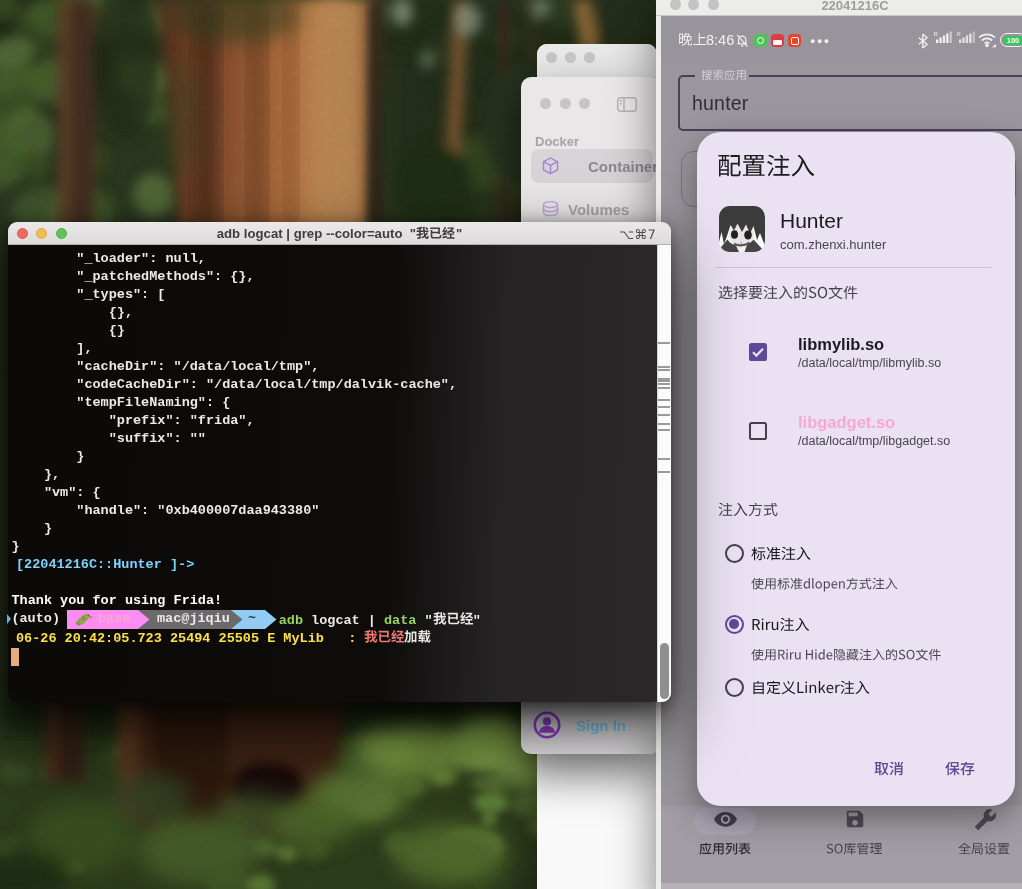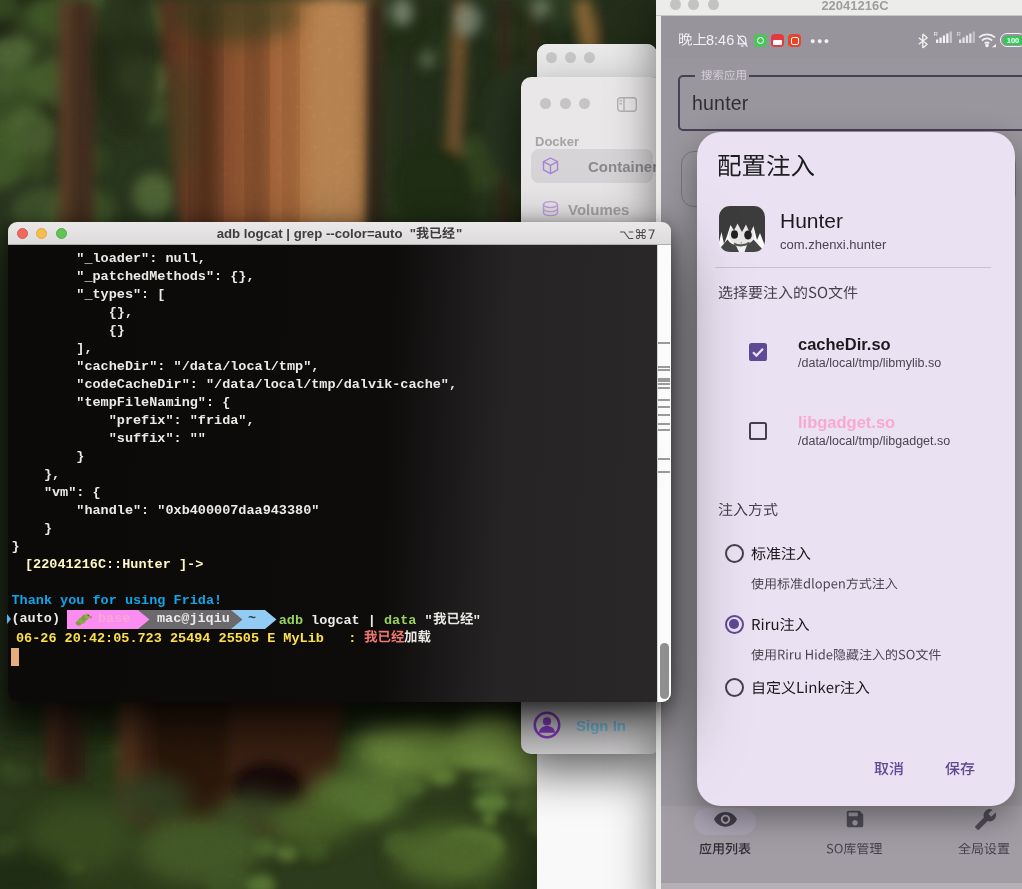--- a/index.html
+++ b/index.html
@@ -349,21 +349,21 @@
 <div style="position:absolute;left:780px;top:209px;font:400 21px 'Liberation Sans';color:#1d1a1f">Hunter</div>
 <div style="position:absolute;left:780px;top:237px;font:400 13px 'Liberation Sans';color:#4a4550">com.zhenxi.hunter</div>
 <div style="position:absolute;left:715px;top:267px;width:276px;height:1px;background:#c9c3ce"></div>
 <svg style="position:absolute;left:718px;top:285.5px;" width="142" height="21" viewBox="0 0 142 21">
     <path transform="translate(0,12.0)" d="M0.9149999999999999 -11.475C1.785 -10.74 2.8049999999999997 -9.69 3.2399999999999998 -8.955L4.17 -9.66C3.69 -10.379999999999999 2.655 -11.4 1.77 -12.09ZM6.6899999999999995 -12.15C6.33 -10.815 5.7 -9.495 4.89 -8.61C5.16 -8.475 5.64 -8.174999999999999 5.85 -8.01C6.194999999999999 -8.43 6.5249999999999995 -8.955 6.825 -9.54H9.045V-7.35H4.8V-6.345H7.515C7.26 -4.38 6.645 -2.955 4.395 -2.16C4.635 -1.95 4.965 -1.53 5.085 -1.2449999999999999C7.6049999999999995 -2.235 8.355 -3.96 8.64 -6.345H10.185V-2.8649999999999998C10.185 -1.7249999999999999 10.44 -1.395 11.565 -1.395C11.79 -1.395 12.809999999999999 -1.395 13.035 -1.395C13.979999999999999 -1.395 14.28 -1.875 14.385 -3.78C14.07 -3.855 13.604999999999999 -4.02 13.395 -4.2299999999999995C13.35 -2.655 13.29 -2.445 12.915 -2.445C12.705 -2.445 11.879999999999999 -2.445 11.73 -2.445C11.34 -2.445 11.295 -2.4899999999999998 11.295 -2.8649999999999998V-6.345H14.264999999999999V-7.35H10.17V-9.54H13.635V-10.514999999999999H10.17V-12.54H9.045V-10.514999999999999H7.2749999999999995C7.47 -10.965 7.635 -11.445 7.77 -11.924999999999999ZM3.7649999999999997 -6.84H0.84V-5.79H2.685V-1.2449999999999999C2.04 -0.945 1.3499999999999999 -0.40499999999999997 0.6749999999999999 0.22499999999999998L1.425 1.2C2.28 0.27 3.09 -0.51 3.645 -0.51C3.9749999999999996 -0.51 4.4399999999999995 -0.075 5.0249999999999995 0.285C6.015 0.87 7.26 1.02 9.0 1.02C10.469999999999999 1.02 13.004999999999999 0.945 14.174999999999999 0.87C14.19 0.54 14.37 -0.015 14.49 -0.3C13.004999999999999 -0.15 10.725 -0.045 9.014999999999999 -0.045C7.425 -0.045 6.165 -0.135 5.234999999999999 -0.69C4.515 -1.1099999999999999 4.17 -1.47 3.7649999999999997 -1.5Z M17.655 -12.584999999999999V-9.584999999999999H15.69V-8.535H17.655V-5.34C16.86 -5.1 16.125 -4.89 15.54 -4.725L15.825 -3.63L17.655 -4.215V-0.18C17.655 0.015 17.58 0.075 17.4 0.09C17.22 0.09 16.635 0.105 15.99 0.075C16.14 0.39 16.275 0.855 16.32 1.14C17.28 1.14 17.865 1.125 18.24 0.9299999999999999C18.615 0.75 18.75 0.435 18.75 -0.18V-4.575L20.490000000000002 -5.145L20.34 -6.18L18.75 -5.685V-8.535H20.535V-9.584999999999999H18.75V-12.584999999999999ZM27.06 -10.785C26.52 -10.004999999999999 25.785 -9.315 24.93 -8.715C24.15 -9.315 23.490000000000002 -10.004999999999999 22.98 -10.785ZM20.939999999999998 -11.805V-10.785H21.9C22.455 -9.78 23.189999999999998 -8.91 24.060000000000002 -8.16C22.89 -7.455 21.57 -6.93 20.295 -6.614999999999999C20.505 -6.39 20.775 -5.97 20.895 -5.7C22.259999999999998 -6.1049999999999995 23.655 -6.705 24.9 -7.5C26.07 -6.6899999999999995 27.435 -6.075 28.92 -5.685C29.07 -5.984999999999999 29.384999999999998 -6.404999999999999 29.61 -6.63C28.2 -6.93 26.91 -7.4399999999999995 25.799999999999997 -8.129999999999999C26.985 -9.03 27.990000000000002 -10.155 28.634999999999998 -11.475L27.96 -11.85L27.765 -11.805ZM24.299999999999997 -6.18V-4.859999999999999H21.255V-3.84H24.299999999999997V-2.295H20.490000000000002V-1.275H24.299999999999997V1.23H25.424999999999997V-1.275H29.354999999999997V-2.295H25.424999999999997V-3.84H28.275V-4.859999999999999H25.424999999999997V-6.18Z M40.08 -3.48C39.585 -2.61 38.894999999999996 -1.9349999999999998 37.98 -1.395C36.885 -1.665 35.76 -1.905 34.65 -2.1149999999999998C34.965 -2.52 35.325 -2.985 35.67 -3.48ZM31.785 -9.674999999999999V-5.79H35.79C35.58 -5.37 35.325 -4.92 35.04 -4.47H30.81V-3.48H34.365C33.84 -2.745 33.285 -2.0549999999999997 32.79 -1.515C34.065 -1.275 35.31 -1.02 36.495 -0.735C35.025 -0.22499999999999998 33.165 0.06 30.885 0.195C31.08 0.44999999999999996 31.26 0.855 31.35 1.17C34.185 0.9299999999999999 36.42 0.495 38.115 -0.32999999999999996C40.019999999999996 0.18 41.67 0.705 42.9 1.2L43.86 0.32999999999999996C42.66 -0.12 41.085 -0.6 39.345 -1.065C40.2 -1.6949999999999998 40.86 -2.4899999999999998 41.325 -3.48H44.205V-4.47H36.33C36.57 -4.859999999999999 36.795 -5.25 36.99 -5.625L36.3 -5.79H43.32V-9.674999999999999H39.705V-10.95H43.95V-11.955H31.035V-10.95H35.13V-9.674999999999999ZM36.195 -10.95H38.64V-9.674999999999999H36.195ZM32.85 -8.745H35.13V-6.705H32.85ZM36.195 -8.745H38.64V-6.705H36.195ZM39.705 -8.745H42.21V-6.705H39.705Z M46.41 -11.61C47.385 -11.145 48.63 -10.424999999999999 49.26 -9.93L49.905 -10.86C49.26 -11.325 48.0 -12.0 47.04 -12.42ZM45.63 -7.455C46.575 -7.005 47.805 -6.3 48.405 -5.819999999999999L49.035 -6.765C48.405 -7.2299999999999995 47.16 -7.89 46.245 -8.295ZM46.065 0.27 47.01 1.035C47.91 -0.36 48.945 -2.25 49.74 -3.8249999999999997L48.93 -4.575C48.06 -2.8649999999999998 46.875 -0.885 46.065 0.27ZM53.22 -12.285C53.730000000000004 -11.504999999999999 54.254999999999995 -10.455 54.465 -9.795L55.56 -10.23C55.335 -10.889999999999999 54.765 -11.895 54.24 -12.66ZM50.01 -9.735V-8.67H53.955V-5.279999999999999H50.58V-4.215H53.955V-0.345H49.53V0.735H59.43V-0.345H55.125V-4.215H58.53V-5.279999999999999H55.125V-8.67H59.07V-9.735Z M64.425 -11.325C65.415 -10.635 66.18 -9.795 66.84 -8.865C65.865 -4.59 63.99 -1.545 60.615 0.195C60.915 0.40499999999999997 61.44 0.87 61.65 1.095C64.695 -0.6749999999999999 66.615 -3.435 67.755 -7.364999999999999C69.405 -4.335 70.47 -0.87 73.905 1.05C73.965 0.69 74.265 0.09 74.46 -0.22499999999999998C69.465 -3.21 69.91499999999999 -8.85 65.115 -12.285Z M83.28 -6.345C84.105 -5.25 85.125 -3.75 85.575 -2.835L86.535 -3.435C86.03999999999999 -4.32 85.005 -5.7749999999999995 84.15 -6.84ZM78.6 -12.629999999999999C78.48 -11.91 78.225 -10.92 77.985 -10.185H76.305V0.8099999999999999H77.34V-0.375H81.525V-10.185H79.02C79.275 -10.83 79.56 -11.67 79.815 -12.42ZM77.34 -9.18H80.49V-6.015H77.34ZM77.34 -1.395V-5.0249999999999995H80.49V-1.395ZM83.97 -12.66C83.49 -10.59 82.68 -8.52 81.645 -7.185C81.915 -7.035 82.38 -6.72 82.59 -6.54C83.1 -7.26 83.58 -8.174999999999999 84.0 -9.195H87.84C87.66 -3.1799999999999997 87.42 -0.87 86.94 -0.36C86.76 -0.15 86.595 -0.105 86.295 -0.105C85.95 -0.105 85.05 -0.12 84.06 -0.195C84.27 0.09 84.405 0.57 84.435 0.885C85.275 0.9299999999999999 86.16 0.96 86.67 0.9149999999999999C87.21 0.855 87.53999999999999 0.735 87.885 0.285C88.485 -0.44999999999999996 88.695 -2.775 88.92 -9.66C88.935 -9.81 88.935 -10.23 88.935 -10.23H84.405C84.645 -10.934999999999999 84.87 -11.684999999999999 85.05 -12.42Z M94.56 0.195C96.855 0.195 98.295 -1.185 98.295 -2.925C98.295 -4.56 97.305 -5.31 96.03 -5.865L94.47 -6.54C93.615 -6.8999999999999995 92.64 -7.305 92.64 -8.385C92.64 -9.36 93.45 -9.975 94.695 -9.975C95.715 -9.975 96.525 -9.584999999999999 97.2 -8.955L97.92 -9.84C97.155 -10.635 96.0 -11.19 94.695 -11.19C92.7 -11.19 91.23 -9.975 91.23 -8.28C91.23 -6.675 92.445 -5.895 93.465 -5.46L95.04 -4.77C96.09 -4.305 96.885 -3.945 96.885 -2.8049999999999997C96.885 -1.74 96.03 -1.02 94.575 -1.02C93.435 -1.02 92.325 -1.56 91.545 -2.385L90.72 -1.425C91.665 -0.435 93.0 0.195 94.56 0.195Z M104.505 0.195C107.265 0.195 109.2 -2.01 109.2 -5.535C109.2 -9.06 107.265 -11.19 104.505 -11.19C101.745 -11.19 99.81 -9.06 99.81 -5.535C99.81 -2.01 101.745 0.195 104.505 0.195ZM104.505 -1.02C102.52499999999999 -1.02 101.235 -2.79 101.235 -5.535C101.235 -8.28 102.52499999999999 -9.975 104.505 -9.975C106.485 -9.975 107.77499999999999 -8.28 107.77499999999999 -5.535C107.77499999999999 -2.79 106.485 -1.02 104.505 -1.02Z M116.41499999999999 -12.344999999999999C116.865 -11.61 117.345 -10.605 117.52499999999999 -9.99L118.77 -10.395C118.55999999999999 -11.01 118.035 -11.985 117.585 -12.705ZM110.82 -9.959999999999999V-8.85H113.16C114.04499999999999 -6.569999999999999 115.22999999999999 -4.6049999999999995 116.77499999999999 -3.0C115.125 -1.6199999999999999 113.1 -0.6 110.61 0.105C110.835 0.375 111.195 0.8999999999999999 111.315 1.17C113.82 0.36 115.90499999999999 -0.72 117.6 -2.19C119.29499999999999 -0.69 121.335 0.42 123.79499999999999 1.095C123.99 0.78 124.32 0.3 124.57499999999999 0.06C122.175 -0.54 120.13499999999999 -1.605 118.47 -3.0149999999999997C119.98499999999999 -4.56 121.13999999999999 -6.4799999999999995 122.00999999999999 -8.85H124.38V-9.959999999999999ZM117.63 -3.795C116.22 -5.22 115.11 -6.93 114.33 -8.85H120.73499999999999C119.98499999999999 -6.825 118.94999999999999 -5.16 117.63 -3.795Z M129.825 -5.115V-4.02H134.13V1.2H135.255V-4.02H139.36499999999998V-5.115H135.255V-8.43H138.70499999999998V-9.525H135.255V-12.42H134.13V-9.525H132.12C132.315 -10.2 132.48 -10.92 132.63 -11.625L131.54999999999998 -11.85C131.20499999999998 -9.885 130.575 -7.949999999999999 129.70499999999998 -6.705C129.975 -6.569999999999999 130.45499999999998 -6.3 130.665 -6.135C131.07 -6.765 131.445 -7.56 131.76 -8.43H134.13V-5.115ZM129.09 -12.54C128.28 -10.275 126.96 -8.025 125.55 -6.555C125.74499999999999 -6.3 126.07499999999999 -5.715 126.195 -5.444999999999999C126.675 -5.955 127.125 -6.555 127.57499999999999 -7.199999999999999V1.17H128.655V-8.955C129.225 -10.004999999999999 129.73499999999999 -11.115 130.155 -12.225Z" fill="#45404b"></path>
   </svg>
 <svg width="18" height="18" viewBox="0 0 18 18" style="position:absolute;left:749px;top:343px">
 <rect width="18" height="18" rx="2.6" fill="#5d4a96"></rect>
 <path d="M4 9.2 L7.4 12.6 L14 5.8" fill="none" stroke="#eae2f2" stroke-width="2.2"></path>
   </svg>
-<div style="position:absolute;left:798px;top:335px;font:600 16.5px 'Liberation Sans';color:#1d1a1f">cacheDir.so</div>
+<div style="position:absolute;left:798px;top:335px;font:600 16.5px 'Liberation Sans';color:#1d1a1f">libmylib.so</div>
 <div style="position:absolute;left:798px;top:356px;font:400 12.5px 'Liberation Sans';color:#4a4550">/data/local/tmp/libmylib.so</div>
 <div style="position:absolute;left:749px;top:421.5px;width:18px;height:18px;border-radius:2.6px;border:2.2px solid #45404b;box-sizing:border-box"></div>
 <div style="position:absolute;left:798px;top:413px;font:600 16.5px 'Liberation Sans';color:#f9a8d4">libgadget.so</div>
 <div style="position:absolute;left:798px;top:434px;font:400 12.5px 'Liberation Sans';color:#4a4550">/data/local/tmp/libgadget.so</div>
 <svg style="position:absolute;left:718px;top:502.5px;" width="62" height="21" viewBox="0 0 62 21">
     <path transform="translate(0,12.0)" d="M1.41 -11.61C2.385 -11.145 3.63 -10.424999999999999 4.26 -9.93L4.905 -10.86C4.26 -11.325 3.0 -12.0 2.04 -12.42ZM0.63 -7.455C1.575 -7.005 2.8049999999999997 -6.3 3.405 -5.819999999999999L4.035 -6.765C3.405 -7.2299999999999995 2.16 -7.89 1.2449999999999999 -8.295ZM1.065 0.27 2.01 1.035C2.9099999999999997 -0.36 3.945 -2.25 4.74 -3.8249999999999997L3.9299999999999997 -4.575C3.06 -2.8649999999999998 1.875 -0.885 1.065 0.27ZM8.219999999999999 -12.285C8.73 -11.504999999999999 9.254999999999999 -10.455 9.465 -9.795L10.559999999999999 -10.23C10.334999999999999 -10.889999999999999 9.764999999999999 -11.895 9.24 -12.66ZM5.01 -9.735V-8.67H8.955V-5.279999999999999H5.58V-4.215H8.955V-0.345H4.53V0.735H14.43V-0.345H10.125V-4.215H13.53V-5.279999999999999H10.125V-8.67H14.07V-9.735Z M19.425 -11.325C20.415 -10.635 21.18 -9.795 21.84 -8.865C20.865000000000002 -4.59 18.99 -1.545 15.615 0.195C15.915 0.40499999999999997 16.44 0.87 16.65 1.095C19.695 -0.6749999999999999 21.615 -3.435 22.755 -7.364999999999999C24.405 -4.335 25.47 -0.87 28.905 1.05C28.965 0.69 29.265 0.09 29.46 -0.22499999999999998C24.465 -3.21 24.915 -8.85 20.115000000000002 -12.285Z M36.6 -12.27C36.99 -11.565 37.44 -10.605 37.62 -10.004999999999999H31.02V-8.91H35.115C34.935 -5.46 34.56 -1.575 30.69 0.345C30.99 0.5549999999999999 31.35 0.945 31.515 1.23C34.365 -0.255 35.49 -2.745 35.97 -5.415H41.34C41.1 -2.025 40.8 -0.57 40.365 -0.18C40.17 -0.03 39.975 0.0 39.644999999999996 0.0C39.24 0.0 38.19 -0.015 37.11 -0.105C37.335 0.195 37.485 0.6599999999999999 37.515 0.99C38.519999999999996 1.065 39.51 1.08 40.035 1.035C40.62 1.005 40.995 0.8999999999999999 41.34 0.51C41.925 -0.075 42.225 -1.71 42.525 -5.97C42.555 -6.135 42.57 -6.51 42.57 -6.51H36.15C36.24 -7.305 36.3 -8.115 36.345 -8.91H44.04V-10.004999999999999H37.71L38.775 -10.469999999999999C38.565 -11.07 38.1 -11.985 37.68 -12.69Z M55.635 -11.865C56.415 -11.325 57.345 -10.514999999999999 57.795 -9.975L58.575 -10.68C58.125 -11.205 57.165 -11.969999999999999 56.4 -12.495ZM53.475 -12.54C53.475 -11.61 53.504999999999995 -10.695 53.55 -9.795H45.825V-8.7H53.625C54.015 -3.12 55.275 1.23 57.735 1.23C58.89 1.23 59.31 0.46499999999999997 59.504999999999995 -2.16C59.19 -2.28 58.769999999999996 -2.5349999999999997 58.515 -2.79C58.41 -0.78 58.245 0.06 57.825 0.06C56.34 0.06 55.17 -3.6149999999999998 54.795 -8.7H59.205V-9.795H54.735C54.69 -10.68 54.675 -11.594999999999999 54.675 -12.54ZM45.885 -0.36 46.245 0.75C48.165 0.32999999999999996 50.925 -0.3 53.475 -0.8999999999999999L53.385 -1.92L50.175 -1.23V-5.37H52.98V-6.465H46.35V-5.37H49.05V-1.005Z" fill="#45404b"></path>
   </svg>
 <div style="position:absolute;left:724.5px;top:543.8px;width:19px;height:19px;border-radius:50%;border:2.2px solid #45404b;box-sizing:border-box"></div>
 <svg style="position:absolute;left:750.5px;top:546.5px;" width="62" height="21" viewBox="0 0 62 21">
     <path transform="translate(0,12.0)" d="M6.989999999999999 -11.459999999999999V-10.395H13.53V-11.459999999999999ZM11.684999999999999 -4.875C12.389999999999999 -3.375 13.094999999999999 -1.425 13.32 -0.24L14.354999999999999 -0.615C14.1 -1.7999999999999998 13.379999999999999 -3.705 12.645 -5.175ZM7.364999999999999 -5.13C6.975 -3.54 6.3 -1.9349999999999998 5.46 -0.855C5.715 -0.735 6.165 -0.42 6.375 -0.27C7.185 -1.41 7.935 -3.165 8.4 -4.905ZM6.33 -7.875V-6.81H9.54V-0.27C9.54 -0.075 9.48 -0.015 9.254999999999999 0.0C9.06 0.0 8.355 0.015 7.574999999999999 -0.015C7.725 0.32999999999999996 7.89 0.8099999999999999 7.935 1.14C8.985 1.14 9.674999999999999 1.1099999999999999 10.11 0.9299999999999999C10.545 0.735 10.68 0.39 10.68 -0.255V-6.81H14.34V-7.875ZM3.03 -12.6V-9.42H0.735V-8.37H2.79C2.295 -6.51 1.3199999999999998 -4.35 0.36 -3.225C0.57 -2.94 0.87 -2.475 0.99 -2.175C1.74 -3.135 2.475 -4.71 3.03 -6.33V1.185H4.155V-6.66C4.665 -5.925 5.265 -4.995 5.52 -4.515L6.18 -5.3999999999999995C5.88 -5.819999999999999 4.59 -7.47 4.155 -7.965V-8.37H6.12V-9.42H4.155V-12.6Z M15.72 -11.475C16.47 -10.424999999999999 17.355 -8.969999999999999 17.745 -8.07L18.795 -8.625C18.39 -9.51 17.475 -10.905 16.695 -11.94ZM15.72 -0.03 16.86 0.495C17.565 -0.9299999999999999 18.39 -2.8649999999999998 19.02 -4.545L18.03 -5.085C17.34 -3.3 16.395 -1.26 15.72 -0.03ZM21.525 -5.925H24.689999999999998V-3.9299999999999997H21.525ZM21.525 -6.915V-8.94H24.689999999999998V-6.915ZM24.105 -12.075C24.525 -11.415 25.005 -10.514999999999999 25.215 -9.915H21.78C22.14 -10.65 22.455 -11.43 22.725 -12.209999999999999L21.675 -12.465C20.925 -10.155 19.65 -7.92 18.165 -6.495C18.405 -6.3149999999999995 18.825 -5.91 18.99 -5.7C19.515 -6.24 20.009999999999998 -6.87 20.475 -7.59V1.2H21.525V0.135H29.31V-0.885H25.785V-2.94H28.68V-3.9299999999999997H25.785V-5.925H28.695V-6.915H25.785V-8.94H29.009999999999998V-9.915H25.29L26.25 -10.395C26.009999999999998 -10.965 25.53 -11.834999999999999 25.049999999999997 -12.495ZM21.525 -2.94H24.689999999999998V-0.885H21.525Z M31.41 -11.61C32.385 -11.145 33.63 -10.424999999999999 34.26 -9.93L34.905 -10.86C34.26 -11.325 33.0 -12.0 32.04 -12.42ZM30.63 -7.455C31.575 -7.005 32.805 -6.3 33.405 -5.819999999999999L34.035 -6.765C33.405 -7.2299999999999995 32.16 -7.89 31.245 -8.295ZM31.065 0.27 32.01 1.035C32.91 -0.36 33.945 -2.25 34.74 -3.8249999999999997L33.93 -4.575C33.06 -2.8649999999999998 31.875 -0.885 31.065 0.27ZM38.22 -12.285C38.730000000000004 -11.504999999999999 39.254999999999995 -10.455 39.465 -9.795L40.56 -10.23C40.335 -10.889999999999999 39.765 -11.895 39.24 -12.66ZM35.01 -9.735V-8.67H38.955V-5.279999999999999H35.58V-4.215H38.955V-0.345H34.53V0.735H44.43V-0.345H40.125V-4.215H43.53V-5.279999999999999H40.125V-8.67H44.07V-9.735Z M49.425 -11.325C50.415 -10.635 51.18 -9.795 51.84 -8.865C50.865 -4.59 48.99 -1.545 45.615 0.195C45.915 0.40499999999999997 46.44 0.87 46.65 1.095C49.695 -0.6749999999999999 51.615 -3.435 52.755 -7.364999999999999C54.405 -4.335 55.47 -0.87 58.905 1.05C58.965 0.69 59.265 0.09 59.46 -0.22499999999999998C54.465 -3.21 54.915 -8.85 50.115 -12.285Z" fill="#1d1a1f"></path>
@@ -433,22 +433,22 @@
     <div style="position:absolute;left:3.5px;top:155px;font:bold 13.5px 'Liberation Mono',monospace;letter-spacing:0;white-space:pre;color:#eceae6">        "codeCacheDir": "/data/local/tmp/dalvik-cache",</div>
     <div style="position:absolute;left:3.5px;top:173px;font:bold 13.5px 'Liberation Mono',monospace;letter-spacing:0;white-space:pre;color:#eceae6">        "tempFileNaming": {</div>
     <div style="position:absolute;left:3.5px;top:191px;font:bold 13.5px 'Liberation Mono',monospace;letter-spacing:0;white-space:pre;color:#eceae6">            "prefix": "frida",</div>
     <div style="position:absolute;left:3.5px;top:209px;font:bold 13.5px 'Liberation Mono',monospace;letter-spacing:0;white-space:pre;color:#eceae6">            "suffix": ""</div>
     <div style="position:absolute;left:3.5px;top:227px;font:bold 13.5px 'Liberation Mono',monospace;letter-spacing:0;white-space:pre;color:#eceae6">        }</div>
     <div style="position:absolute;left:3.5px;top:245px;font:bold 13.5px 'Liberation Mono',monospace;letter-spacing:0;white-space:pre;color:#eceae6">    },</div>
     <div style="position:absolute;left:3.5px;top:263px;font:bold 13.5px 'Liberation Mono',monospace;letter-spacing:0;white-space:pre;color:#eceae6">    "vm": {</div>
     <div style="position:absolute;left:3.5px;top:281px;font:bold 13.5px 'Liberation Mono',monospace;letter-spacing:0;white-space:pre;color:#eceae6">        "handle": "0xb400007daa943380"</div>
     <div style="position:absolute;left:3.5px;top:299px;font:bold 13.5px 'Liberation Mono',monospace;letter-spacing:0;white-space:pre;color:#eceae6">    }</div>
     <div style="position:absolute;left:3.5px;top:317px;font:bold 13.5px 'Liberation Mono',monospace;letter-spacing:0;white-space:pre;color:#eceae6">}</div>
-    <div style="position:absolute;left:17px;top:335px;font:bold 13.5px 'Liberation Mono',monospace;letter-spacing:0;white-space:pre;color:#fef9c3">[22041216C::Hunter ]-&gt;</div>
-    <div style="position:absolute;left:3.5px;top:371px;font:bold 13.5px 'Liberation Mono',monospace;letter-spacing:0;white-space:pre;color:#0ea5e9">Thank you for using Frida!</div>
+    <div style="position:absolute;left:8px;top:335px;font:bold 13.5px 'Liberation Mono',monospace;letter-spacing:0;white-space:pre;color:#7dd3fc">[22041216C::Hunter ]-&gt;</div>
+    <div style="position:absolute;left:3.5px;top:371px;font:bold 13.5px 'Liberation Mono',monospace;letter-spacing:0;white-space:pre;color:#ffffff">Thank you for using Frida!</div>
     <div style="position:absolute;left:3.4px;top:389px;font:bold 13.5px 'Liberation Mono',monospace;letter-spacing:0;white-space:pre;color:#eceae6">(auto)</div>
     <svg width="212" height="19" viewBox="0 0 212 19" style="position:absolute;left:59px;top:388px">
 <polygon points="71,0 164,0 175.5,9.5 164,19 71,19" fill="#6b696b"></polygon>
 <polygon points="164,0 198,0 209.5,9.5 198,19 164,19" fill="#92cbf3"></polygon>
 <polygon points="164,0 175.5,9.5 164,19" fill="#6b696b"></polygon>
 <polygon points="0,0 71,0 82.5,9.5 71,19 0,19" fill="#fb8cf1"></polygon>
 <path d="M12 15.5 C9 15.5 8 13 9.5 11.5 C11 10 14 10.5 14.5 12.5 C15 14.5 13.5 15.5 12 15.5 Z" fill="#7f9c42"></path>
 <path d="M11 12.5 C10 9.5 12.5 7 15.5 7.5 C18.5 8 19 11 18 12.5 C16.5 14.5 13 14 12.5 12.5 Z" fill="#8aa847"></path>
 <path d="M14 9 C14 6 16.5 4.2 19 5 C21.5 5.8 21.8 8.8 20 10 C18 11.3 14.8 10.8 14 9 Z" fill="#7f9c42"></path>
 <circle cx="20.3" cy="6.2" r="2.6" fill="#93ad4e"></circle>

